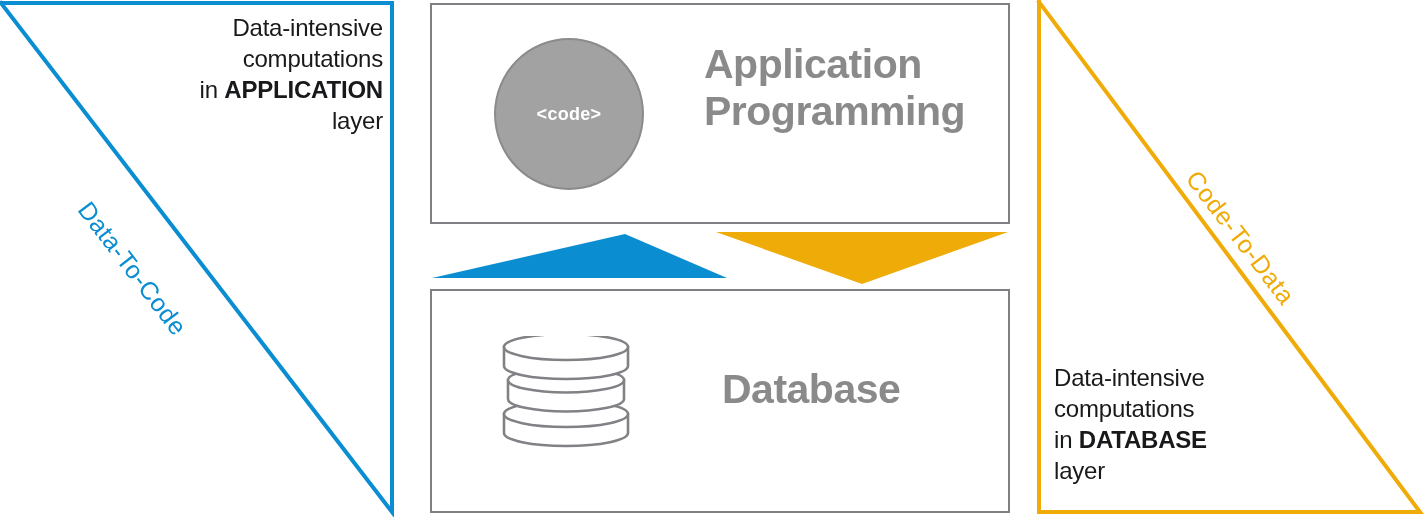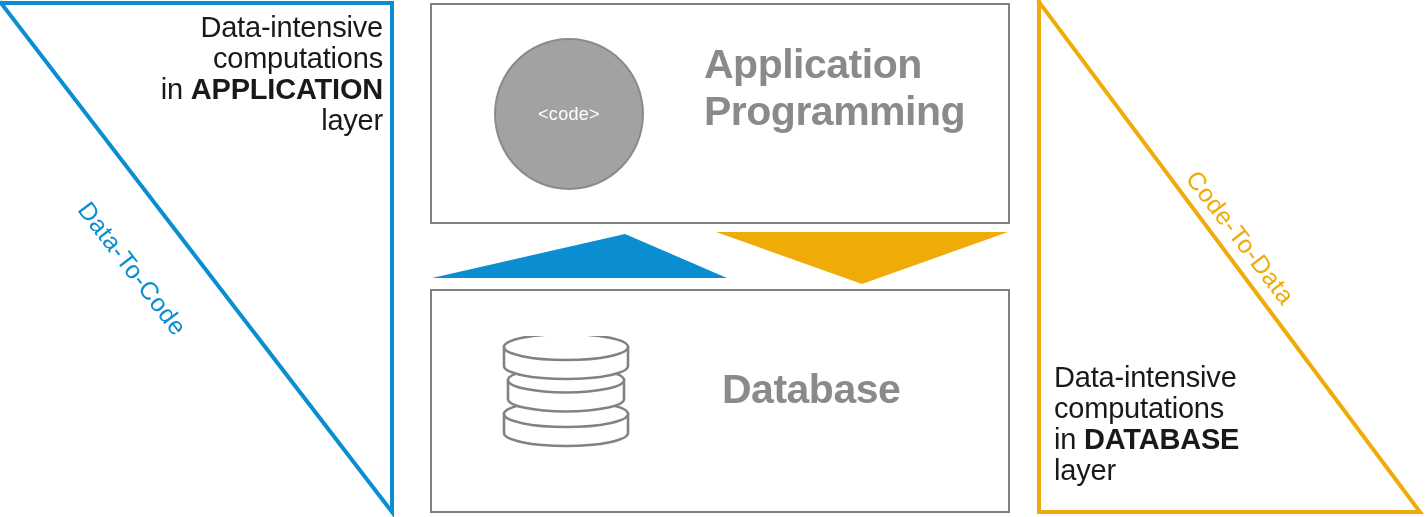--- a/index.html
+++ b/index.html
@@ -23,21 +23,21 @@
     position: absolute;
     top: 0;
     pointer-events: none;
   }
   #left-triangle-svg  { left: 0px;   width: 400px; height: 517px; }
   #right-triangle-svg { left: 1030px; width: 395px; height: 517px; }
 
   
   .side-text {
     position: absolute;
-    font-size: 29px;
+    font-size: 24px;
     line-height: 31px;
     color: #18191b;
     letter-spacing: -0.2px;
     white-space: pre-line;
   }
   #left-caption {
     left: 140px;
     top: 12px;
     width: 243px;
     text-align: right;
@@ -113,21 +113,21 @@
     background: #a2a2a2;
     border: 2px solid #8b8b8b;
     box-sizing: border-box;
     display: flex;
     align-items: center;
     justify-content: center;
   }
   #code-circle-label {
     color: #ffffff;
     font-size: 18px;
-    font-weight: normal;
+    font-weight: bold;
     letter-spacing: 0.3px;
   }
 
   
   #database-icon {
     position: absolute;
     left: 62px;
     top: 45px;
     width: 145px;
     height: 120px;

